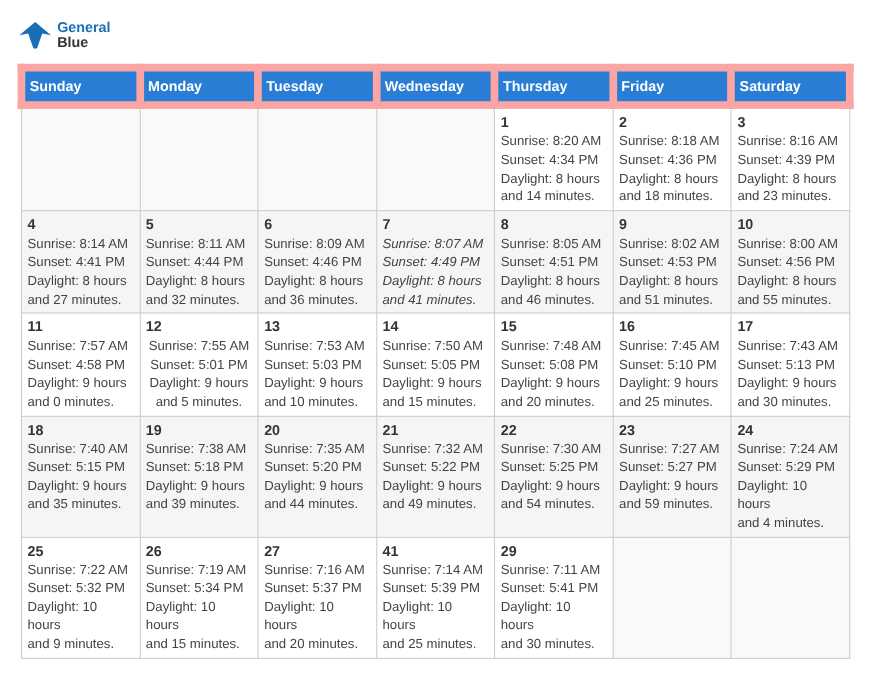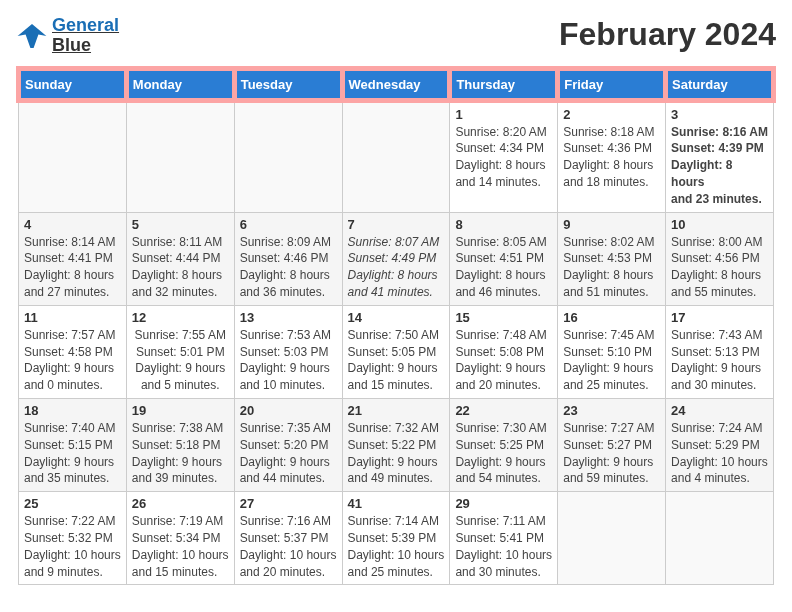--- a/index.html
+++ b/index.html
@@ -15,25 +15,24 @@
       justify-content: space-between;
       align-items: flex-start;
       margin-bottom: 10px;
     }
     .logo {
       display: flex;
       align-items: center;
       gap: 4px;
     }
     .logo-text {
-      font-size: 18px;
+      font-size: 13px;
       font-weight: bold;
       color: #333;
       line-height: 1.1;
-      text-decoration: underline;
     }
     .logo-text span {
       color: #1a6eb5;
     }
     .logo-bird {
       width: 32px;
       height: 32px;
     }
     .title-block {
       text-align: right;
@@ -51,21 +50,21 @@
       width: 100%;
       border-collapse: collapse;
       table-layout: fixed;
     }
     thead th {
       background-color: #2a7dd4;
       color: #fff;
       font-size: 13px;
       font-weight: bold;
       padding: 6px 4px;
-      border: 5px solid #fca5a5;
+      border: 7px solid #fca5a5;
       text-align: left;
     }
     tbody td {
       border: 1px solid #ccc;
       vertical-align: top;
       padding: 4px 5px;
       font-size: 10.5px;
       color: #333;
       height: 90px;
       background: #fff;
@@ -96,21 +95,20 @@
     <svg class="logo-bird" viewBox="0 0 40 40" xmlns="http://www.w3.org/2000/svg">
       <polygon points="20,5 38,20 28,18 22,35 18,35 12,18 2,20" fill="#1a6eb5"></polygon>
     </svg>
     <div>
       <div class="logo-text">
         <span>General</span><br><span style="color:#333">Blue</span>
       </div>
     </div>
   </div>
   <div class="title-block">
-    <div class="month-title">February 2024</div>
   </div>
 </div>
 
 <table>
   <thead>
     <tr id="header-row">
         <th>Sunday</th>
         <th>Monday</th>
         <th>Tuesday</th>
         <th>Wednesday</th>
@@ -134,21 +132,21 @@
         </td>
         <td>
           <div class="day-num">2</div>
           <div class="day-info" style="white-space: pre-line;">Sunrise: 8:18 AM
 Sunset: 4:36 PM
 Daylight: 8 hours
 and 18 minutes.</div>
         </td>
         <td>
           <div class="day-num">3</div>
-          <div class="day-info" style="white-space: pre-line; font-weight: bold;">Sunrise: 8:16 AM
+          <div class="day-info" style="white-space: pre-line;">Sunrise: 8:16 AM
 Sunset: 4:39 PM
 Daylight: 8 hours
 and 23 minutes.</div>
         </td>
       </tr>
       <tr>
         <td>
           <div class="day-num">4</div>
           <div class="day-info" style="white-space: pre-line;">Sunrise: 8:14 AM
 Sunset: 4:41 PM

